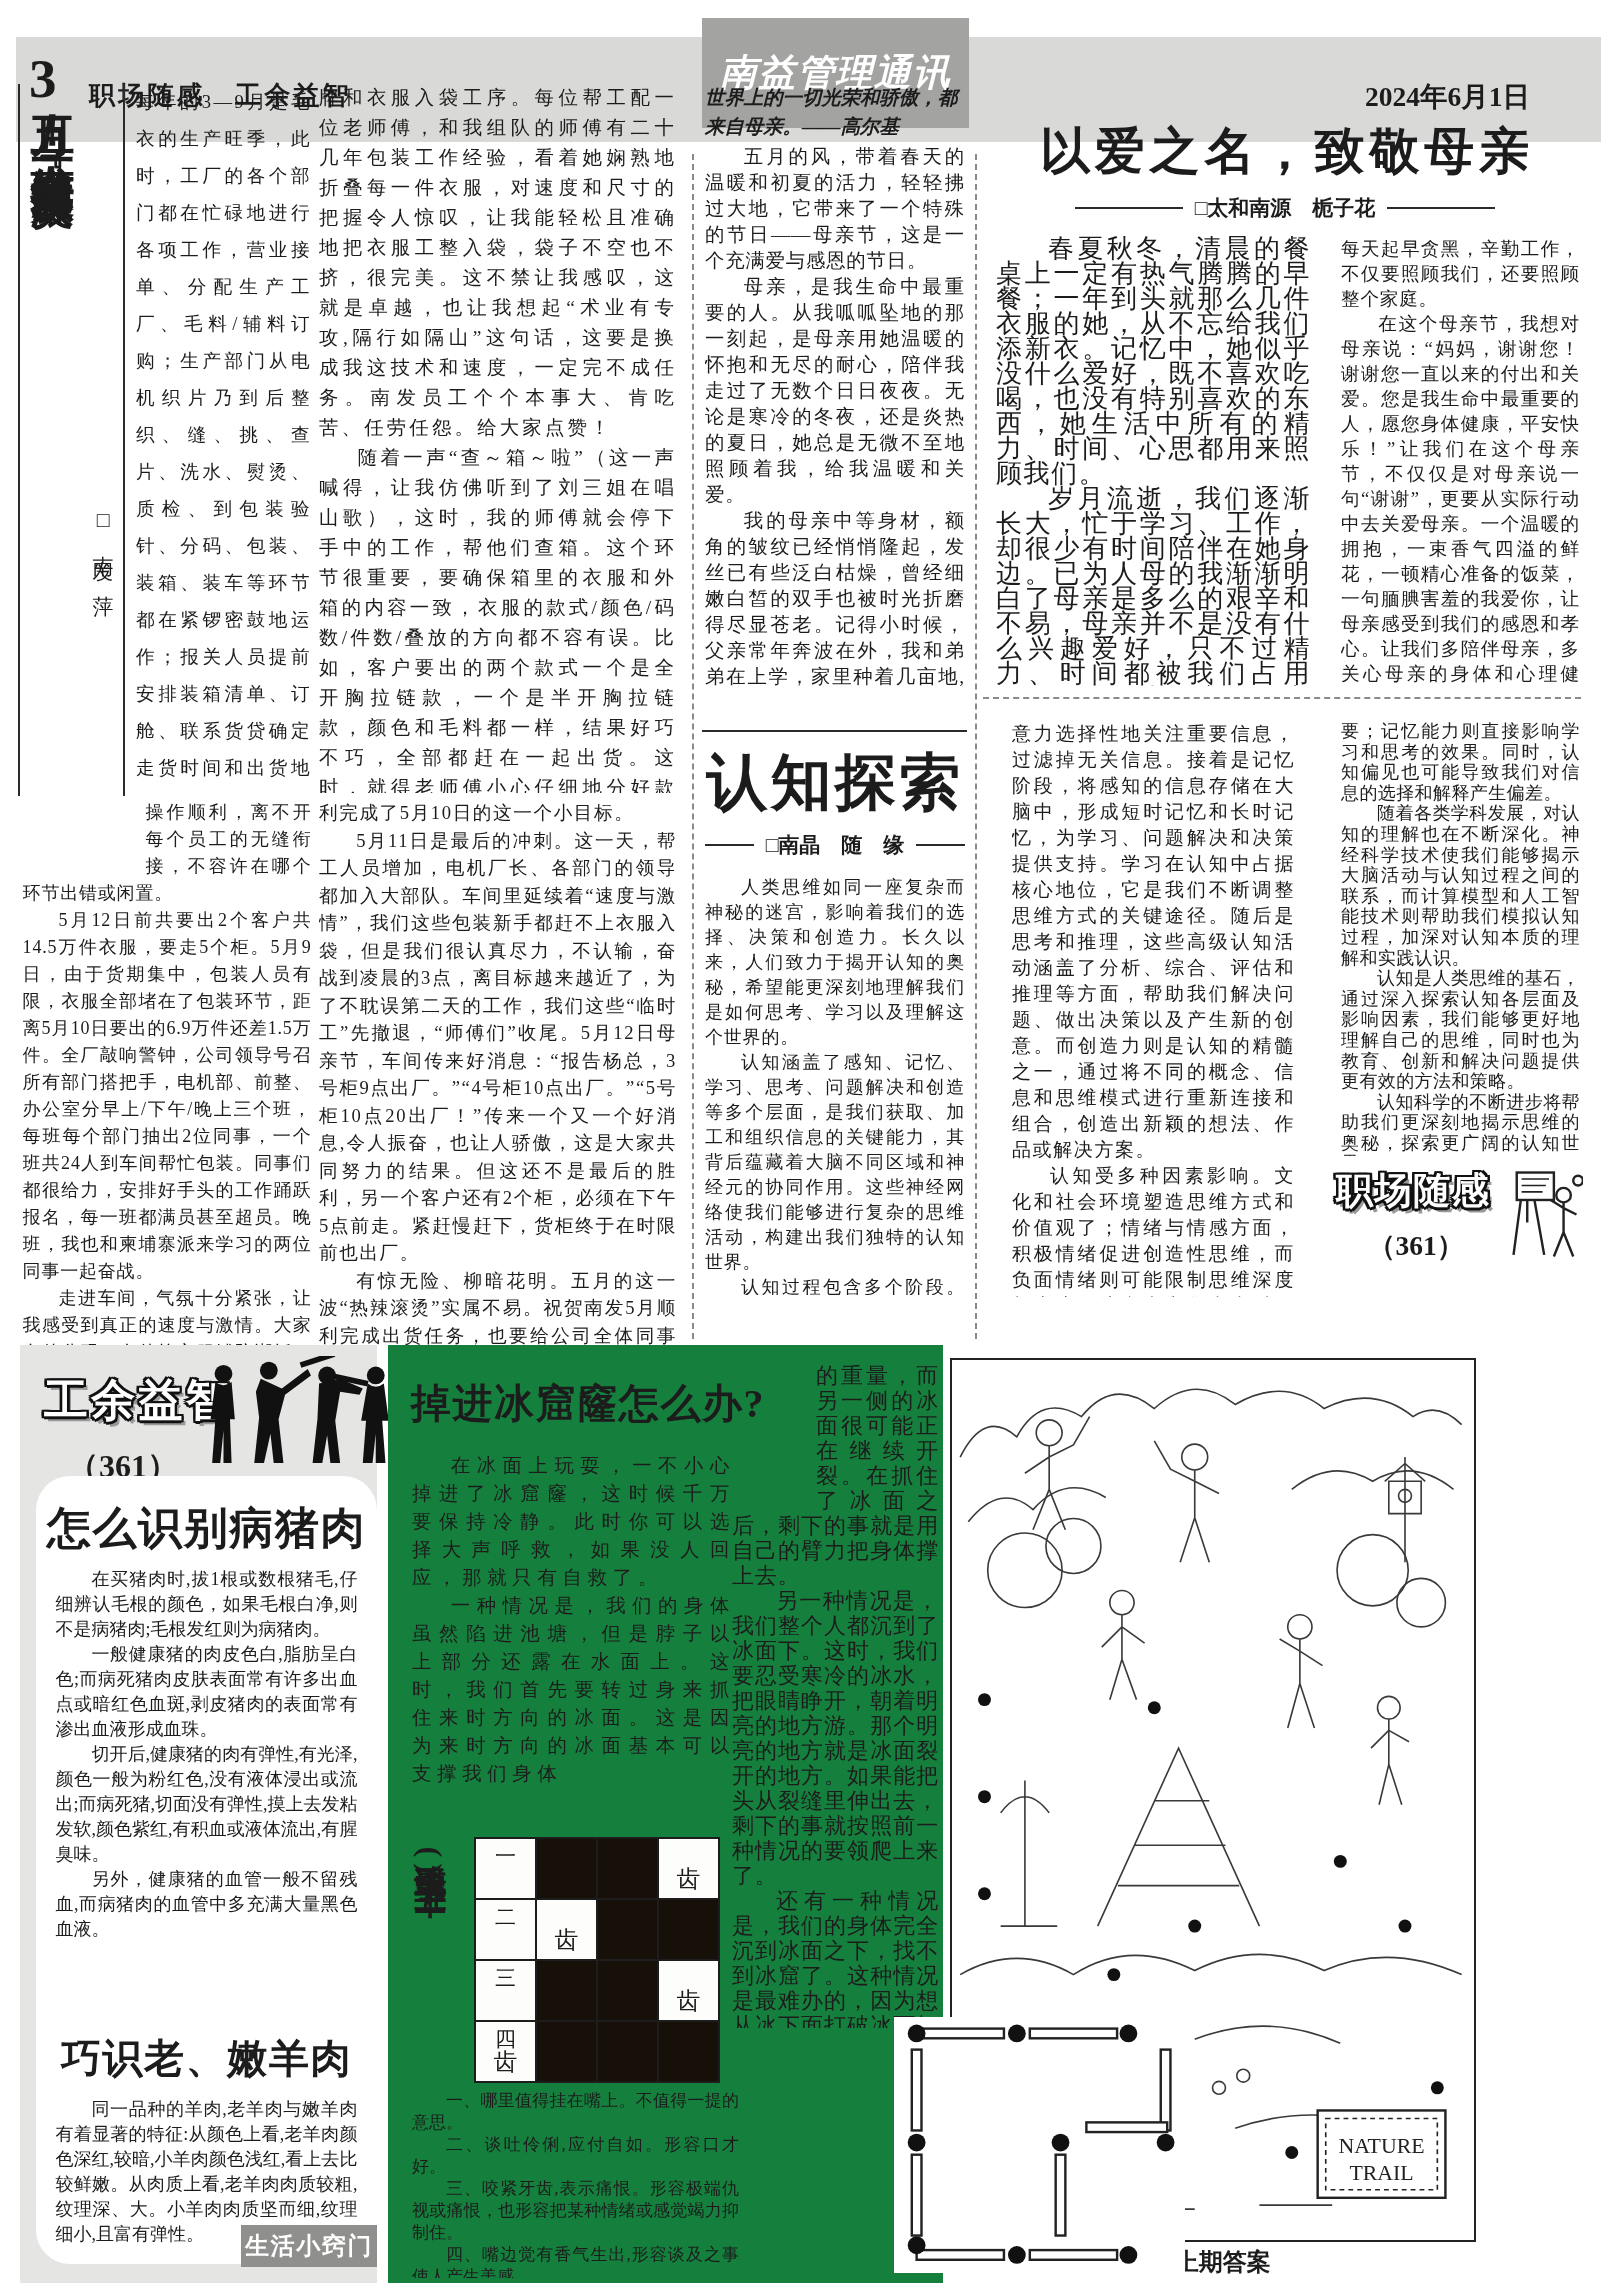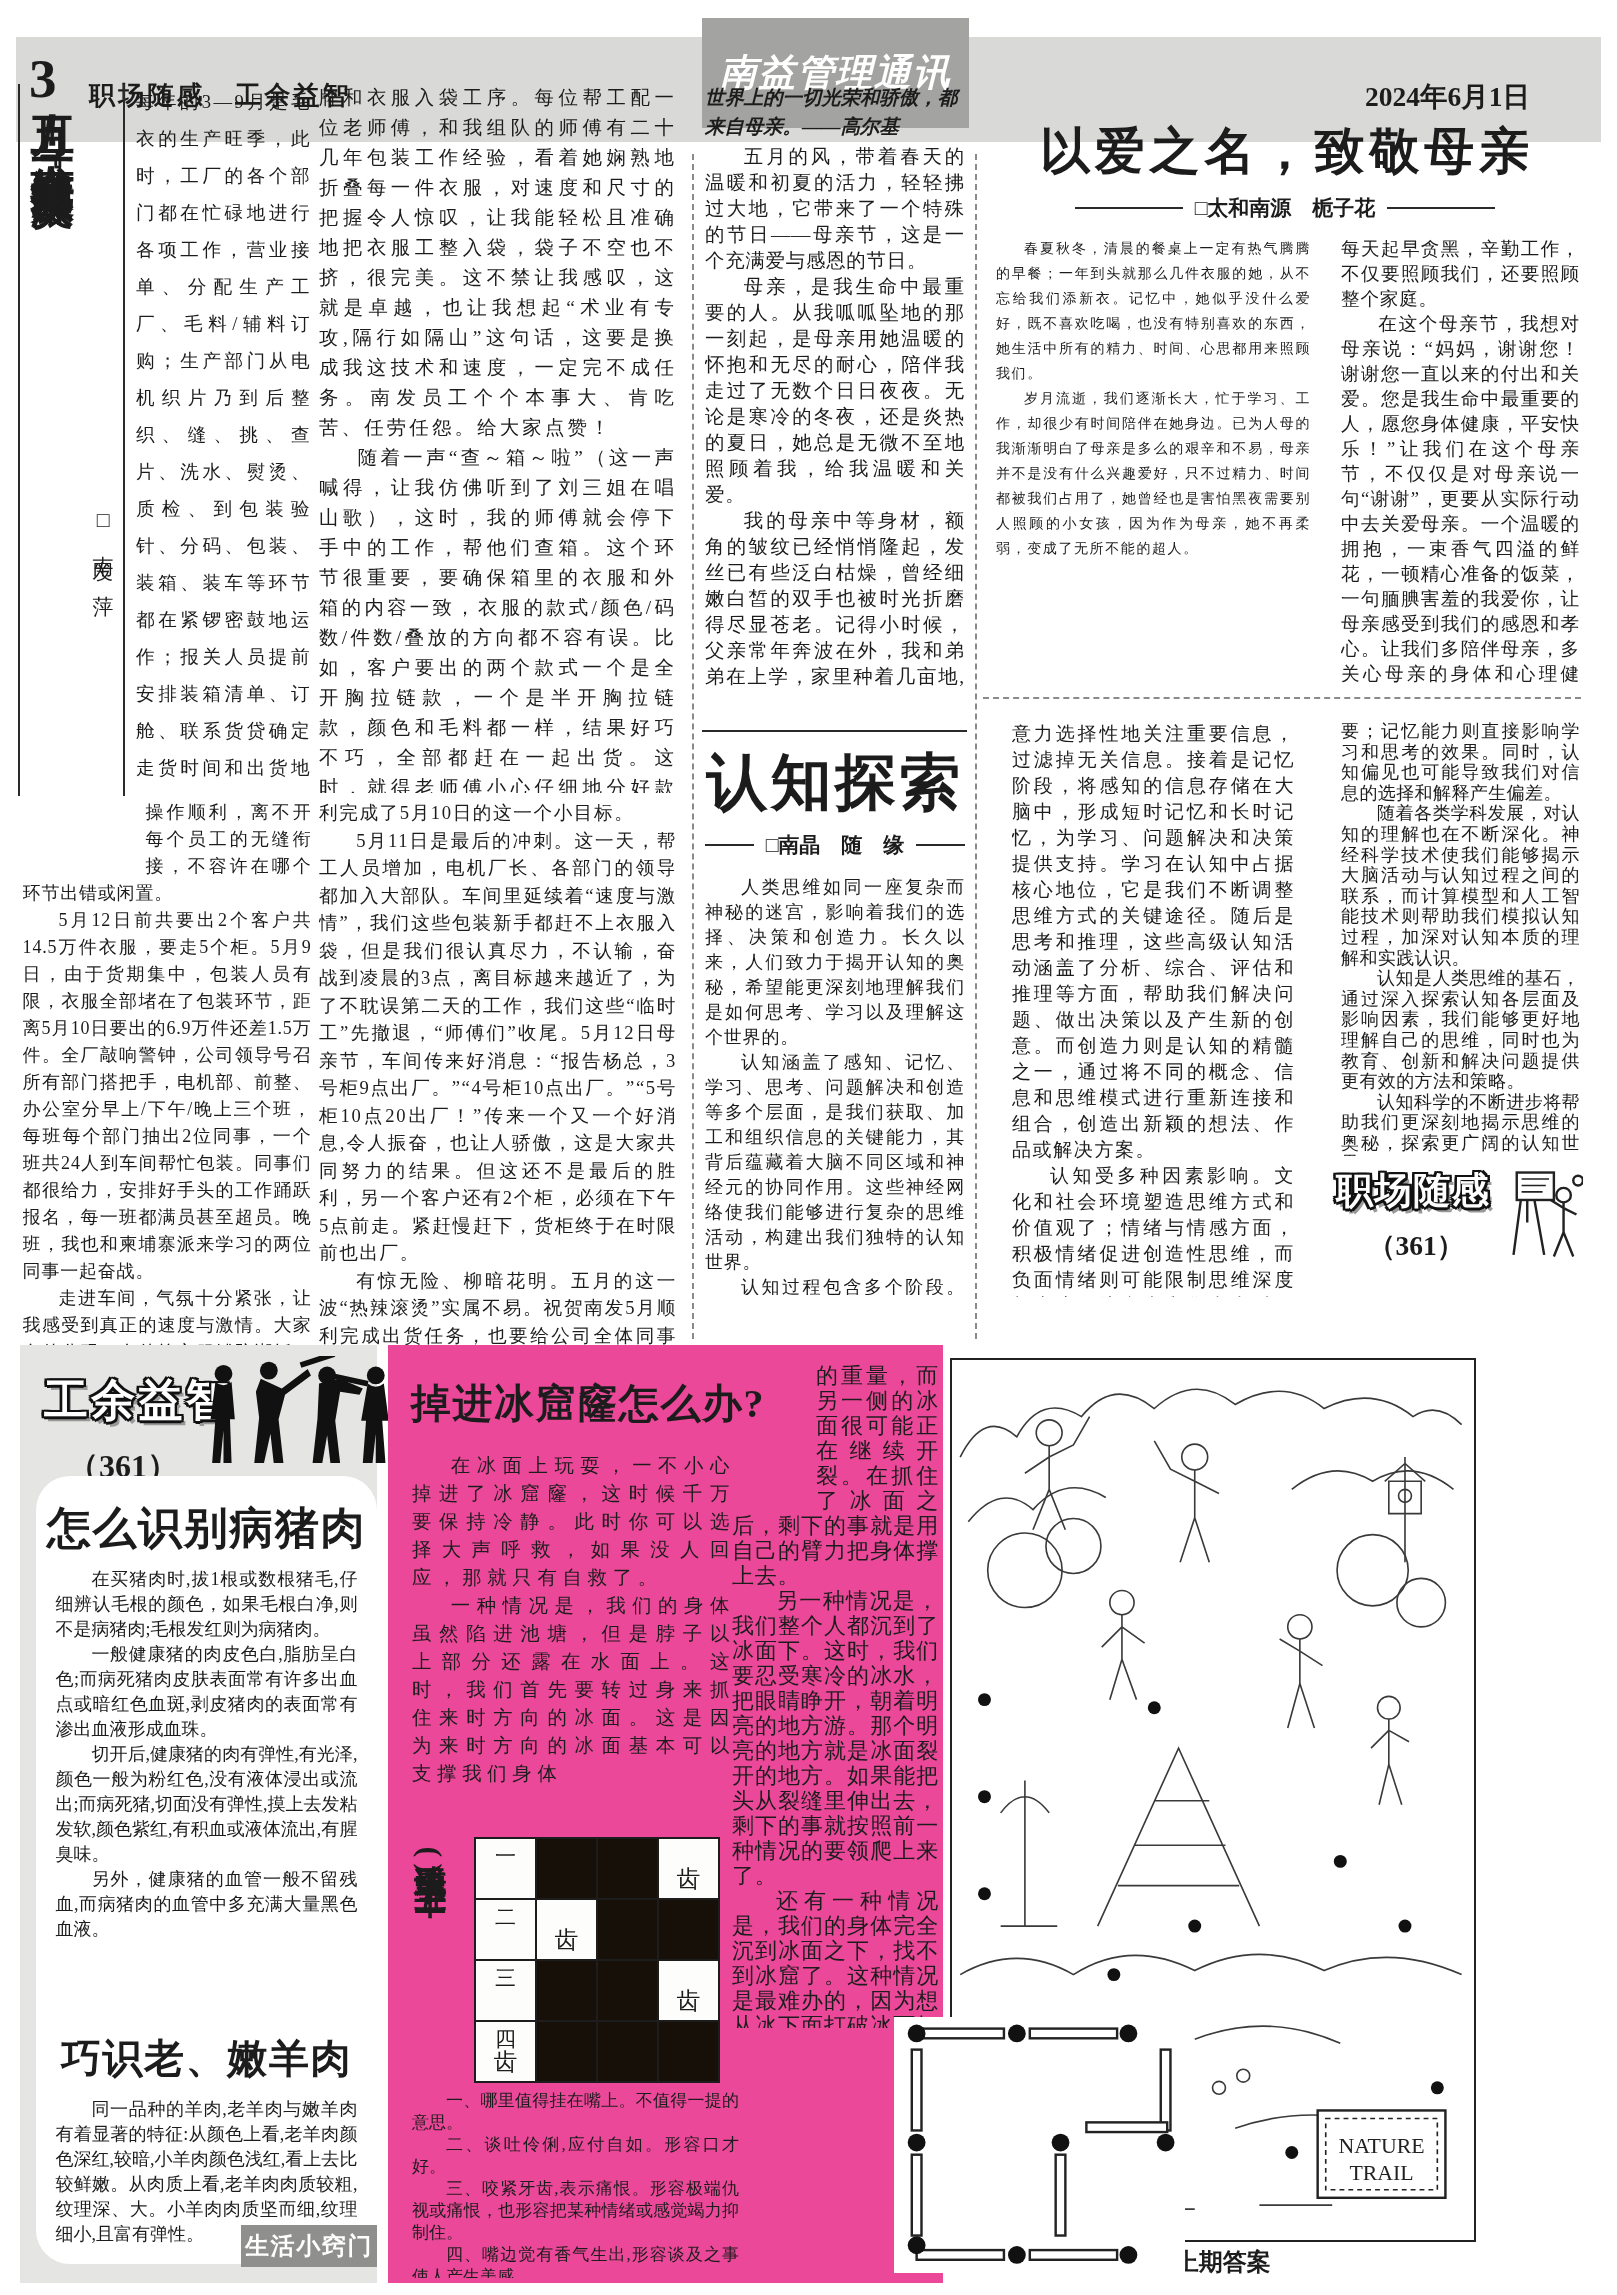--- a/index.html
+++ b/index.html
@@ -37,35 +37,35 @@
   .cog-rule{left:702px;top:730px;width:265px;height:2.4px;background:#2a2a2a;}
   .cog-title{left:705px;top:742px;width:260px;text-align:center;font-size:61px;font-weight:900;letter-spacing:3.2px;}
   .bylrow{display:flex;align-items:center;gap:11.3px;}
   .bylrow .rl{flex:1;height:1.6px;background:#2a2a2a;}
   .bylrow .bt{font-size:21px;font-weight:700;white-space:nowrap;}
   .cog-byl{left:705px;top:831px;width:260px;}
   .cog-intro{left:705px;top:875px;width:260px;height:420px;font-size:18px;line-height:25px;letter-spacing:0.8px;}
   
   .mo-headline{left:995px;top:118px;width:584px;text-align:center;font-size:50px;font-weight:900;letter-spacing:4.9px;}
   .mo-byl{left:1075px;top:194px;width:420px;}
-  .mo-c1{left:996px;top:236px;width:315px;height:450px;font-size:14px;line-height:25px;letter-spacing:1.6px;}
+  .mo-c1{left:996px;top:236px;width:315px;height:450px;font-size:26px;line-height:25px;letter-spacing:1.6px;}
   .mo-c2{left:1341px;top:236px;width:239px;height:450px;font-size:18.6px;line-height:25px;letter-spacing:0.8px;}
   .cog-colA{left:1012px;top:721px;width:283px;height:576px;font-size:19px;line-height:26px;letter-spacing:1.6px;}
   .cog-colB{left:1341px;top:721px;width:239px;height:435px;font-size:18px;line-height:20.6px;letter-spacing:0.4px;}
   
   .bubble{font-weight:900;color:#ffffff;
           text-shadow:-2.4px -2.4px 0 #111,2.4px -2.4px 0 #111,-2.4px 2.4px 0 #111,2.4px 2.4px 0 #111,
                       -2.4px 0 0 #111,2.4px 0 0 #111,0 -2.4px 0 #111,0 3.2px 0 #111,4px 4.9px 0 #999;}
   .wp-badge{left:1336px;top:1158px;width:247px;height:117px;}
   .wp-title{left:0;top:8px;font-size:37px;letter-spacing:1.6px;font-family:Liberation Mono, monospace;}
   .wp-issue{left:32px;top:70px;font-size:27.5px;font-weight:700;}
   .wp-sketch{left:171px;top:0;}
   
   .panelL{left:20px;top:1345px;width:357px;height:938px;background:#e5e5e3;}
-  .panelM{left:388px;top:1345px;width:555px;height:938px;background:#ec4899;}
+  .panelM{left:388px;top:1345px;width:555px;height:938px;background:#15803d;}
   .lz-badge{left:24px;top:26px;font-size:44px;letter-spacing:3.2px;}
   .lz-issue{left:47px;top:100px;font-size:32px;font-weight:700;}
   .lz-sil{left:184px;top:11.3px;}
   .card{left:16px;top:131px;width:341px;height:788px;background:#ffffff;border-radius:34px;}
   .pork-title{left:0px;top:22.6px;width:341px;text-align:center;font-size:44px;font-weight:900;letter-spacing:1.6px;}
   .pork-txt{left:19.4px;top:91px;width:302px;height:453px;font-size:18px;line-height:25px;}
   .mut-title{left:0px;top:555px;width:341px;text-align:center;font-size:40px;font-weight:900;letter-spacing:1.6px;}
   .mut-txt{left:19.4px;top:621px;width:302px;height:154px;font-size:18px;line-height:25px;}
   .tip-badge{left:205px;top:749px;width:136px;height:42px;background:#8f8f8e;color:#fff;
              display:flex;align-items:center;justify-content:center;font-size:24px;font-weight:700;letter-spacing:1.6px;}

